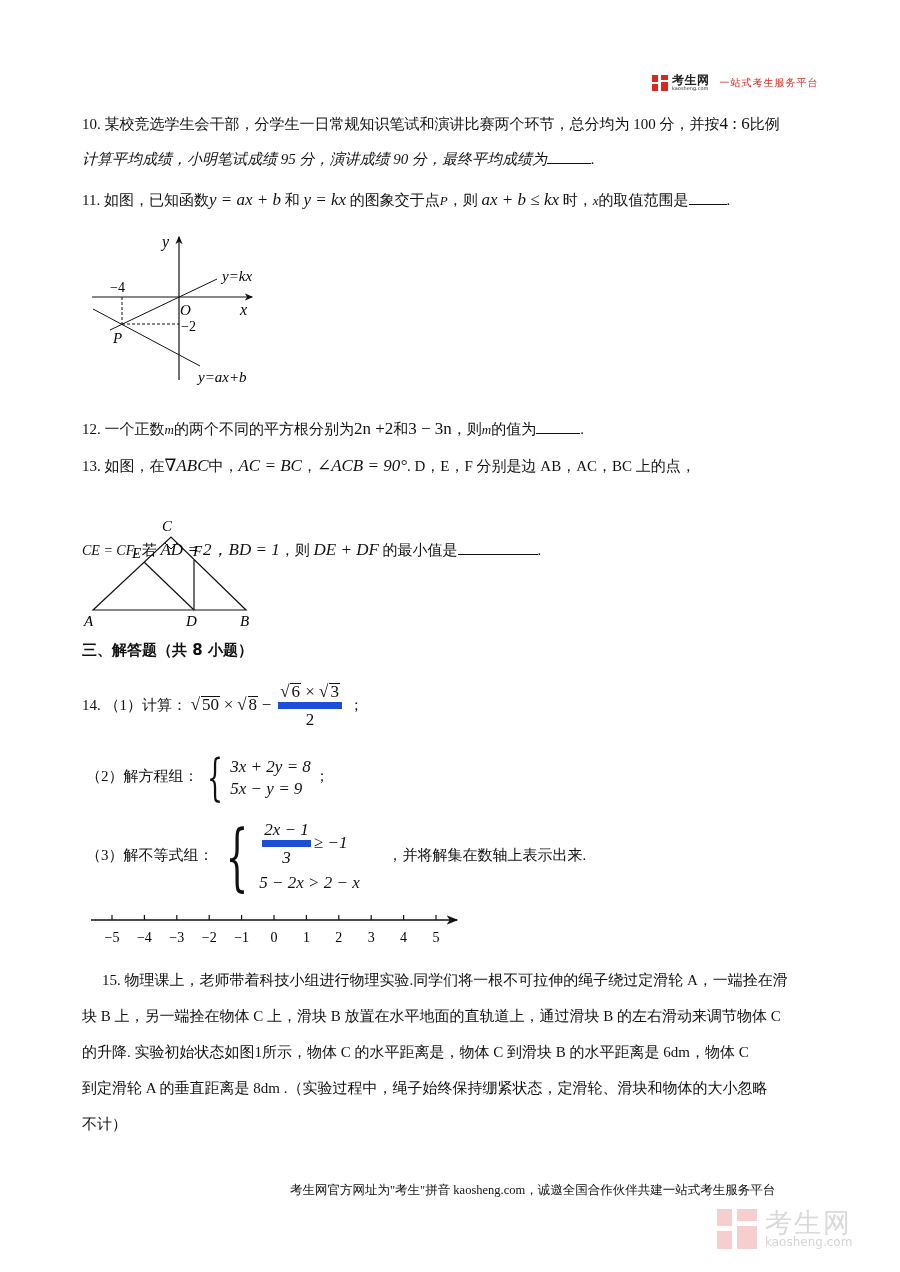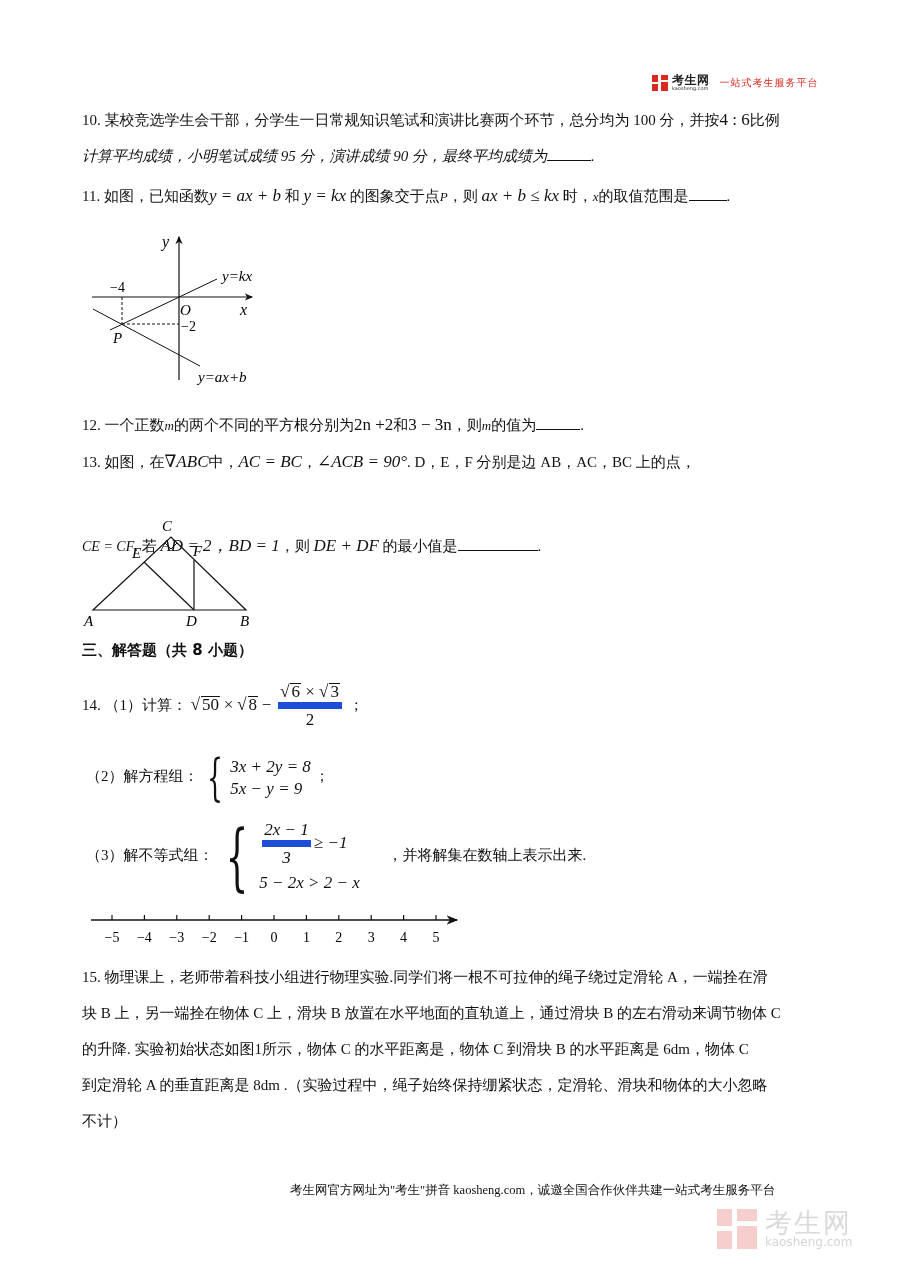--- a/index.html
+++ b/index.html
@@ -1,19 +1,19 @@
 <!DOCTYPE html>
 <html><head>
 <meta charset="utf-8">
 <style>
   html,body{margin:0;padding:0;background:#fff;}
   body{width:900px;height:1272px;position:relative;overflow:hidden;
        font-family:"Liberation Serif","DejaVu Serif",serif;color:#111;}
   .abs{position:absolute;}
-  .line{position:absolute;left:82px;font-size:15px;white-space:nowrap;line-height:20px;}
+  .line{position:absolute;left:82px;font-size:15px;white-space:nowrap;line-height:27px;}
   .m{font-style:italic;font-family:"Liberation Serif","DejaVu Serif",serif;font-size:17px;}
   .mu{font-family:"Liberation Serif","DejaVu Serif",serif;font-size:17px;}
   .blank{display:inline-block;border-bottom:1px solid #111;height:14px;vertical-align:baseline;}
   .hdr-logo{position:absolute;left:652px;top:74px;display:flex;align-items:center;gap:4px;}
   .logo-mark{width:16px;height:16px;position:relative;}
   .logo-mark .b{position:absolute;background:#d9281e;}
   .logo-txt{display:flex;flex-direction:column;line-height:1;}
   .logo-cn{font-family:"DejaVu Sans",sans-serif;font-size:12px;color:#222;font-weight:bold;letter-spacing:0.5px;}
   .logo-en{font-family:"DejaVu Sans",sans-serif;font-size:5px;color:#333;}
   .slogan{font-family:"DejaVu Sans",sans-serif;font-size:10px;color:#d9281e;margin-left:6px;letter-spacing:1px;}
@@ -173,21 +173,21 @@
     <line x1="253.79999999999998" x2="253.79999999999998" y1="10" y2="15" stroke="#111" stroke-width="1.2"></line>
     <text x="253.79999999999998" y="37" text-anchor="middle" font-size="14">2</text>
     <line x1="286.2" x2="286.2" y1="10" y2="15" stroke="#111" stroke-width="1.2"></line>
     <text x="286.2" y="37" text-anchor="middle" font-size="14">3</text>
     <line x1="318.59999999999997" x2="318.59999999999997" y1="10" y2="15" stroke="#111" stroke-width="1.2"></line>
     <text x="318.59999999999997" y="37" text-anchor="middle" font-size="14">4</text>
     <line x1="351" x2="351" y1="10" y2="15" stroke="#111" stroke-width="1.2"></line>
     <text x="351" y="37" text-anchor="middle" font-size="14">5</text>
   </svg>
 
-<div class="line" style="top:967px;">15. 物理课上，老师带着科技小组进行物理实验.同学们将一根不可拉伸的绳子绕过定滑轮 A，一端拴在滑</div>
+<div class="line" style="top:967px;margin-left:20px;">15. 物理课上，老师带着科技小组进行物理实验.同学们将一根不可拉伸的绳子绕过定滑轮 A，一端拴在滑</div>
 <div class="line" style="top:1003px;">块 B 上，另一端拴在物体 C 上，滑块 B 放置在水平地面的直轨道上，通过滑块 B 的左右滑动来调节物体 C</div>
 <div class="line" style="top:1039px;">的升降. 实验初始状态如图1所示，物体 C 的水平距离是，物体 C 到滑块 B 的水平距离是 6dm，物体 C</div>
 <div class="line" style="top:1075px;">到定滑轮 A 的垂直距离是 8dm .（实验过程中，绳子始终保持绷紧状态，定滑轮、滑块和物体的大小忽略</div>
 <div class="line" style="top:1111px;">不计）</div>
 
 <div class="footer">考生网官方网址为"考生"拼音 kaosheng.com，诚邀全国合作伙伴共建一站式考生服务平台</div>
 <div class="wm">
   <div class="wm-mark">
     <span class="b" style="left:0;top:0;width:15px;height:17px;"></span>
     <span class="b" style="left:0;top:22px;width:15px;height:18px;"></span>

